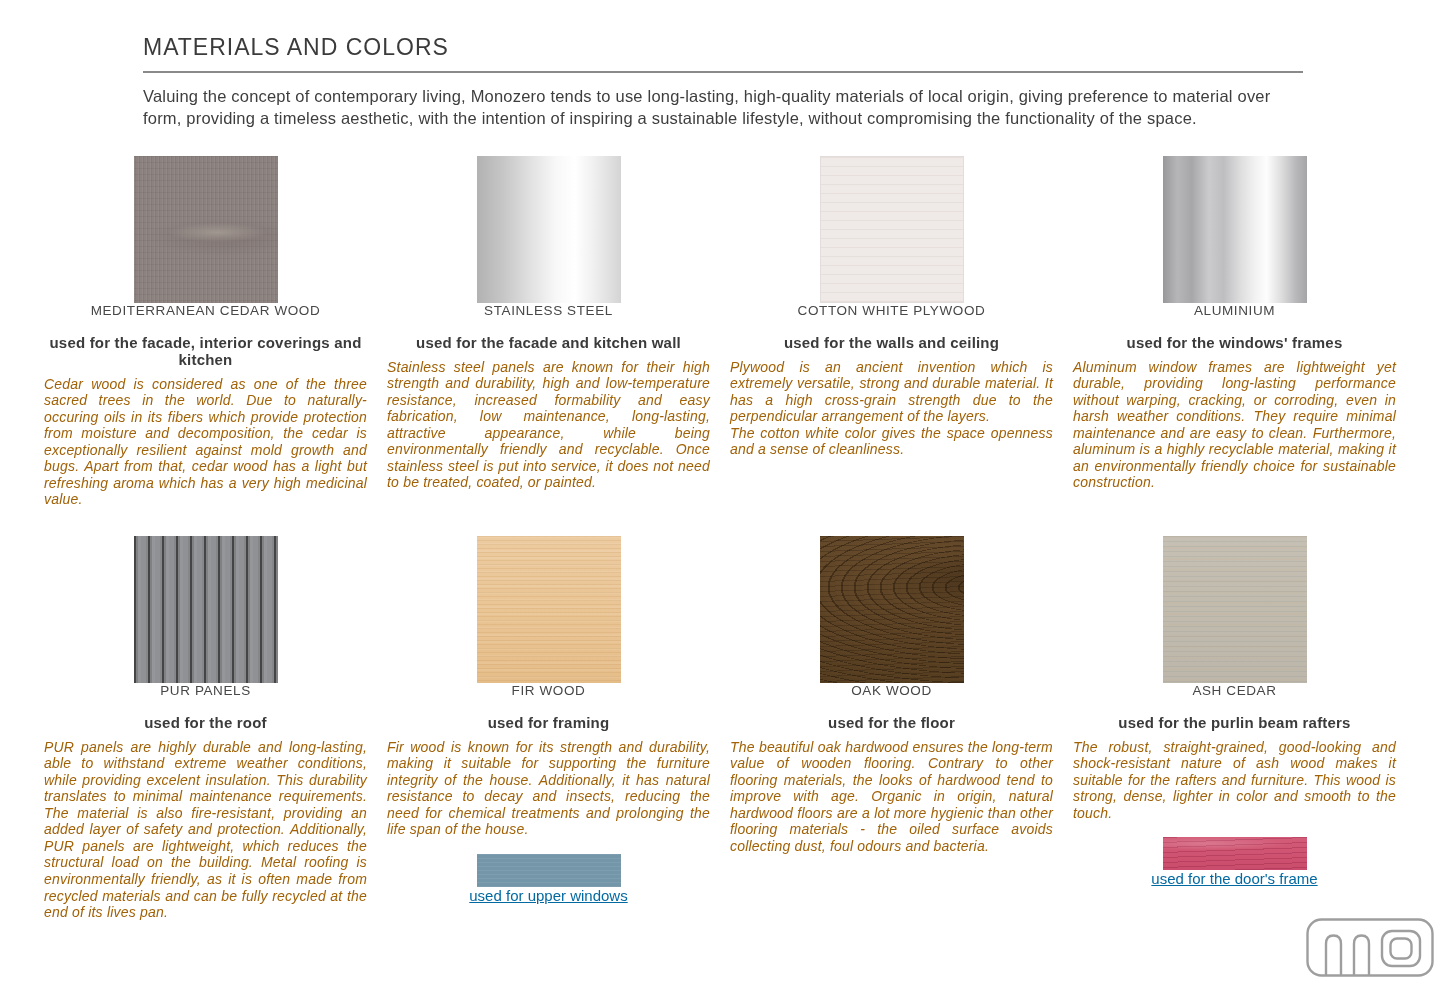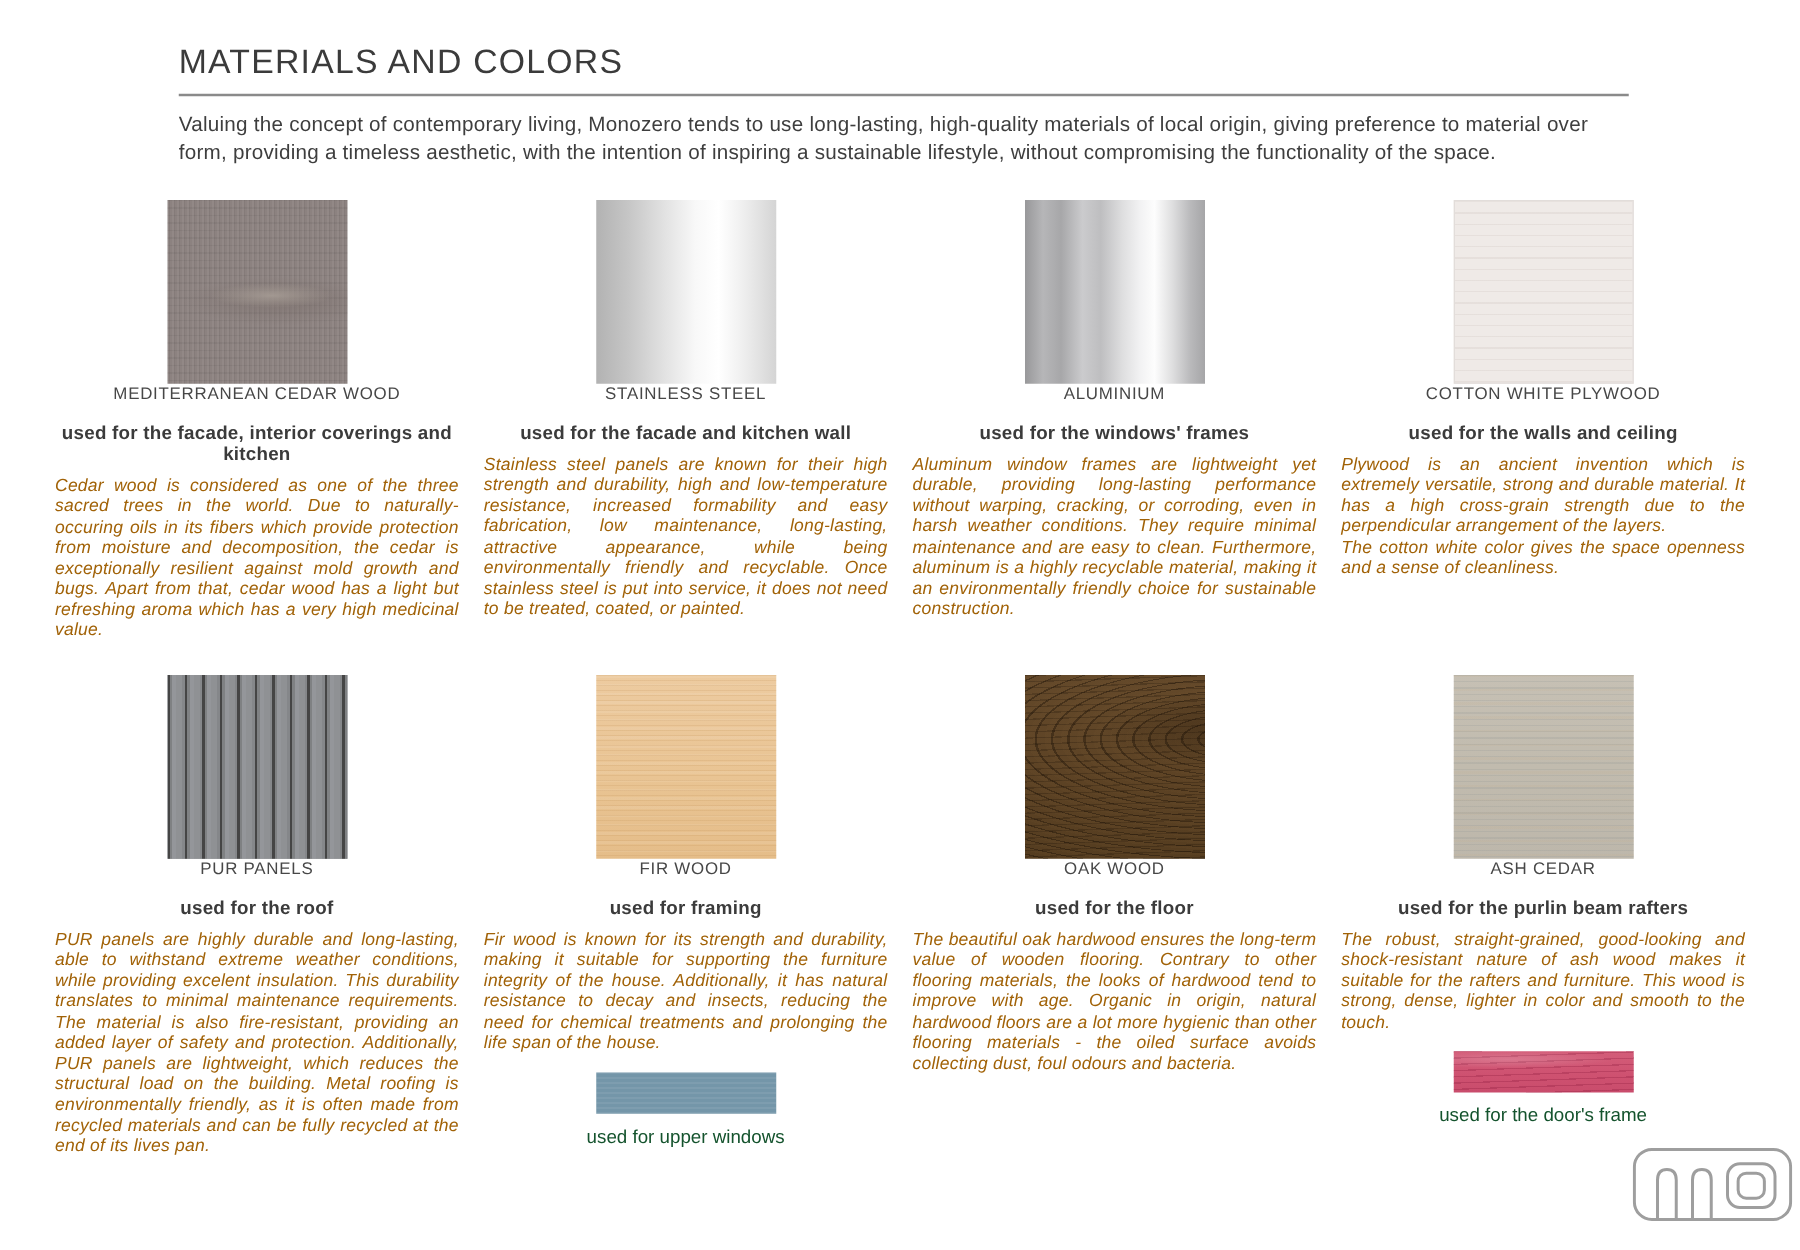--- a/index.html
+++ b/index.html
@@ -1,36 +1,36 @@
 <!DOCTYPE html>
 <html><head>
 <meta charset="utf-8">
 <style>
   * { margin:0; padding:0; box-sizing:border-box; }
   html,body { width:1440px; height:1000px; background:#ffffff; overflow:hidden;
               font-family:"Liberation Sans", sans-serif; position:relative; }
 
   .header { margin:34px 137px 0 143px; }
-  .page-title { font-size:27px; font-weight:400; letter-spacing:1px; color:#3b3b3b; }
+  .page-title { font-size:23px; font-weight:400; letter-spacing:1px; color:#3b3b3b; }
   .title-rule { border:none; border-top:2px solid #8a8a8a; margin-top:10px; }
   .intro { margin-top:13px; font-size:16.5px; line-height:1.33; color:#3e3e3e; max-width:1150px; letter-spacing:0.2px; }
 
   .grid { margin:26px 44px 0 44px; display:grid; grid-template-columns:repeat(4,1fr);
           grid-template-rows:380px auto; column-gap:20px; }
   .card { text-align:center; }
 
   .sw { width:144px; height:147px; margin:0 auto; }
   .sw-small { width:144px; height:33px; margin:16px auto 0 auto; }
 
   .mat-name { font-size:13.5px; letter-spacing:0.6px; color:#474747; }
   .mat-usage { margin-top:16px; font-size:15px; color:#3b3b3b; letter-spacing:0.2px;font-weight:bold; }
   .mat-desc { margin-top:8px; font-size:14px; font-style:italic; color:#a16207;
               line-height:1.18; text-align:justify; letter-spacing:0.2px; }
   .mat-desc p + p { margin-top:0; }
-  .extra-caption { margin-top:10px; font-size:15px; color:#14532d; }
+  .extra-caption { font-size:15px; color:#0369a1;text-decoration:underline; }
 
   
   .sw-cedar { background:
       radial-gradient(ellipse 70px 14px at 58% 52%, rgba(165,155,148,.9) 0%, rgba(165,155,148,0) 70%),
       radial-gradient(ellipse 110px 28px at 62% 55%, rgba(118,106,102,.5) 0%, rgba(118,106,102,0) 70%),
       repeating-linear-gradient(90deg, rgba(255,255,255,.05) 0 1px, rgba(0,0,0,.05) 1px 2px, transparent 2px 4px),
       repeating-linear-gradient(180deg, rgba(0,0,0,.05) 0 1px, transparent 1px 6px),
       #8c8280; }
   .sw-steel { background:
       linear-gradient(90deg,#b2b2b2 0%,#c6c6c6 18%,#e2e2e2 38%,#f8f8f8 55%,#ffffff 68%,#f1f1f1 80%,#e0e0e0 92%,#d4d4d4 100%); }
@@ -88,35 +88,35 @@
   <div class="card">
     <div class="sw sw-steel"></div>
     <div class="mat-name">STAINLESS STEEL</div>
     <div class="mat-usage">used for the facade and kitchen wall</div>
     <div class="mat-desc">
       <p>Stainless steel panels are known for their high strength and durability, high and low-temperature resistance, increased formability and easy fabrication, low maintenance, long-lasting, attractive appearance, while being environmentally friendly and recyclable. Once stainless steel is put into service, it does not need to be treated, coated, or painted.</p>
     </div>
   </div>
 
   <div class="card">
-    <div class="sw sw-alu"></div>
-    <div class="mat-name">ALUMINIUM</div>
-    <div class="mat-usage">used for the windows' frames</div>
-    <div class="mat-desc">
-      <p>Aluminum window frames are lightweight yet durable, providing long-lasting performance without warping, cracking, or corroding, even in harsh weather conditions. They require minimal maintenance and are easy to clean. Furthermore, aluminum is a highly recyclable material, making it an environmentally friendly choice for sustainable construction.</p>
-    </div>
-  </div>
-
-  <div class="card">
     <div class="sw sw-plywood"></div>
     <div class="mat-name">COTTON WHITE PLYWOOD</div>
     <div class="mat-usage">used for the walls and ceiling</div>
     <div class="mat-desc">
       <p>Plywood is an ancient invention which is extremely versatile, strong and durable material. It has a high cross-grain strength due to the perpendicular arrangement of the layers.</p>
       <p>The cotton white color gives the space openness and a sense of cleanliness.</p>
+    </div>
+  </div>
+
+  <div class="card">
+    <div class="sw sw-alu"></div>
+    <div class="mat-name">ALUMINIUM</div>
+    <div class="mat-usage">used for the windows' frames</div>
+    <div class="mat-desc">
+      <p>Aluminum window frames are lightweight yet durable, providing long-lasting performance without warping, cracking, or corroding, even in harsh weather conditions. They require minimal maintenance and are easy to clean. Furthermore, aluminum is a highly recyclable material, making it an environmentally friendly choice for sustainable construction.</p>
     </div>
   </div>
 
   <div class="card">
     <div class="sw sw-pur"></div>
     <div class="mat-name">PUR PANELS</div>
     <div class="mat-usage">used for the roof</div>
     <div class="mat-desc">
       <p>PUR panels are highly durable and long-lasting, able to withstand extreme weather conditions, while providing excelent insulation. This durability translates to minimal maintenance requirements. The material is also fire-resistant, providing an added layer of safety and protection. Additionally, PUR panels are lightweight, which reduces the structural load on the building. Metal roofing is environmentally friendly, as it is often made from recycled materials and can be fully recycled at the end of its lives pan.</p>
     </div>

